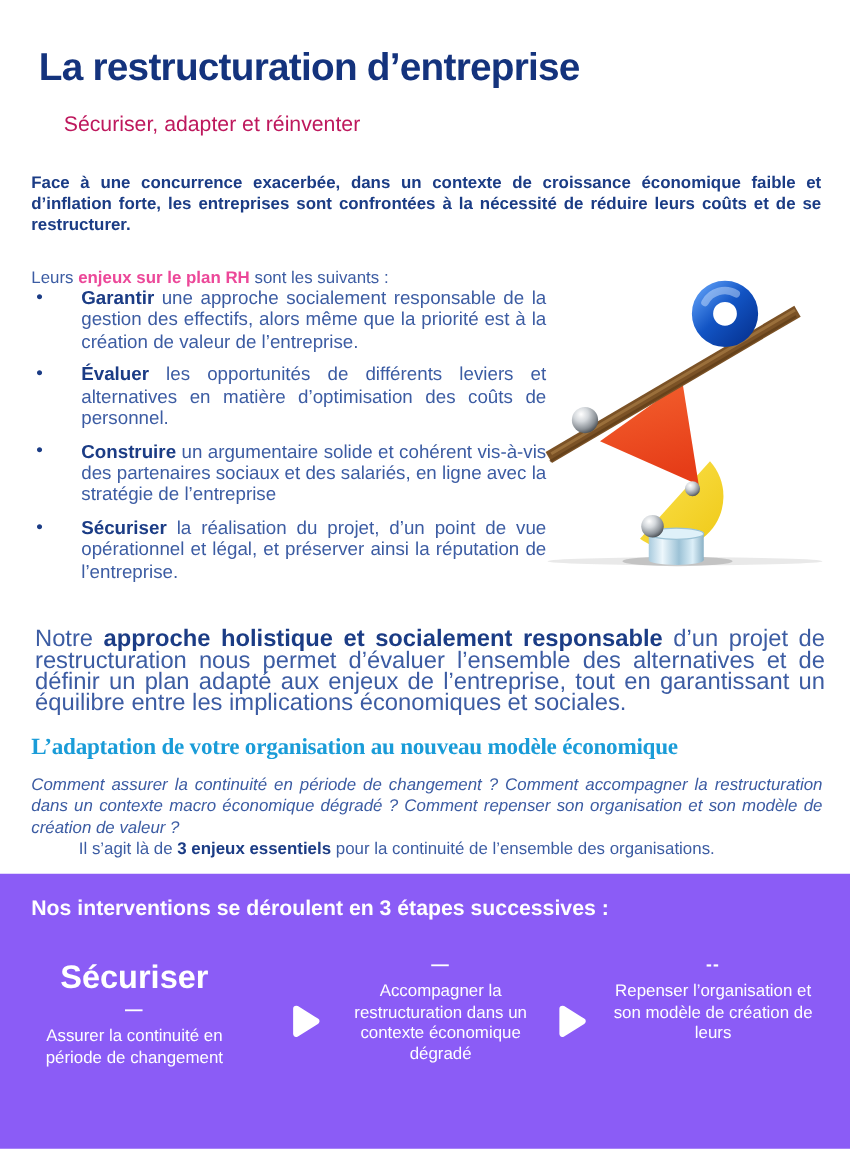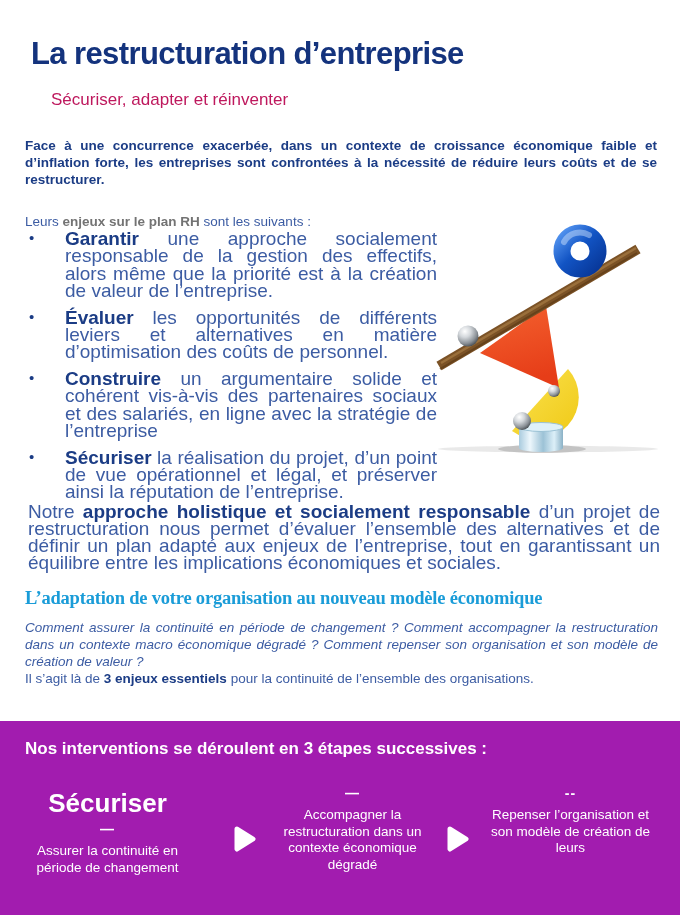--- a/index.html
+++ b/index.html
@@ -18,50 +18,50 @@
   }
   .intro{
     left:25px;top:123px;width:632px;
     font-size:13.5px;font-weight:bold;color:#1B3C85;line-height:17px;
     text-align:justify;
   }
   .enjeux-line{
     left:25px;top:199px;width:500px;
     font-size:13.5px;color:#3C5CA3;line-height:17px;
   }
-  .enjeux-line b{color:#737373;}
+  .enjeux-line b{color:#ec4899;}
   .bullets{left:25px;top:230px;width:412px;}
   .bullet{
     position:relative;padding-left:40px;margin-bottom:9.5px;
-    font-size:19px;color:#3C5CA3;line-height:17.3px;text-align:justify;
+    font-size:15px;color:#3C5CA3;line-height:17.3px;text-align:justify;
   }
   .bullet::before{
     content:"\2022";position:absolute;left:4px;top:-1px;
     color:#1B3C85;font-size:15px;
   }
   .bullet b{color:#1B3C85;}
   .approach{
     left:28px;top:484px;width:632px;
     font-size:19px;color:#3C5CA3;line-height:17px;text-align:justify;
   }
   .approach b{color:#1B3C85;}
   .section-heading{
     left:25px;top:573px;width:640px;
     font-size:18.5px;font-weight:bold;color:#1A9CD8;letter-spacing:-0.2px;font-family:Liberation Serif, serif;
   }
   .questions-block{
     left:25px;top:619px;width:633px;
     font-size:13.5px;color:#3C5CA3;line-height:17px;
   }
   .questions{font-style:italic;text-align:justify;}
-  .conclusion{font-style:normal;}
+  .conclusion{font-style:normal;margin-left:38px;}
   .conclusion b{color:#1B3C85;}
   .illustration-wrap{left:436px;top:213px;width:230px;height:245px;}
   .band{
-    left:0;top:721px;width:680px;height:194px;background:#a21caf;
+    left:0;top:699px;width:680px;height:220px;background:#8b5cf6;
   }
   .band-heading{
     left:25px;top:18px;width:600px;
     font-size:17px;font-weight:bold;color:#ffffff;
   }
   .step{position:absolute;top:62px;text-align:center;color:#ffffff;}
   .step1{left:5px;width:205px;}
   .step2{left:250px;width:205px;}
   .step3{left:468px;width:205px;}
   .step-title{font-size:26px;font-weight:bold;line-height:32px;}

